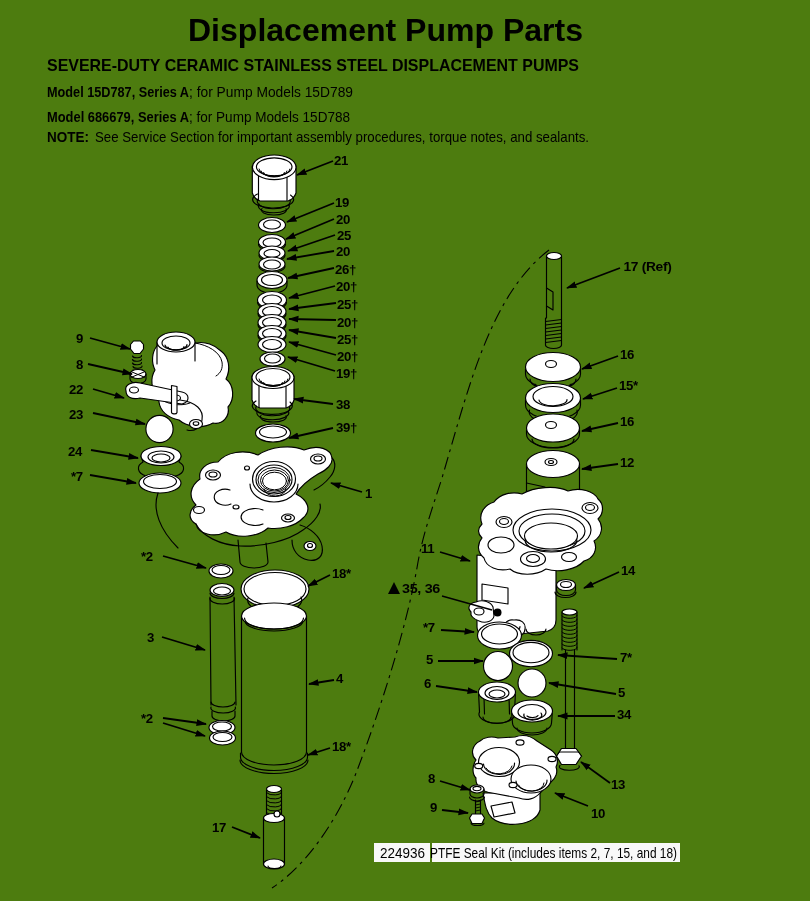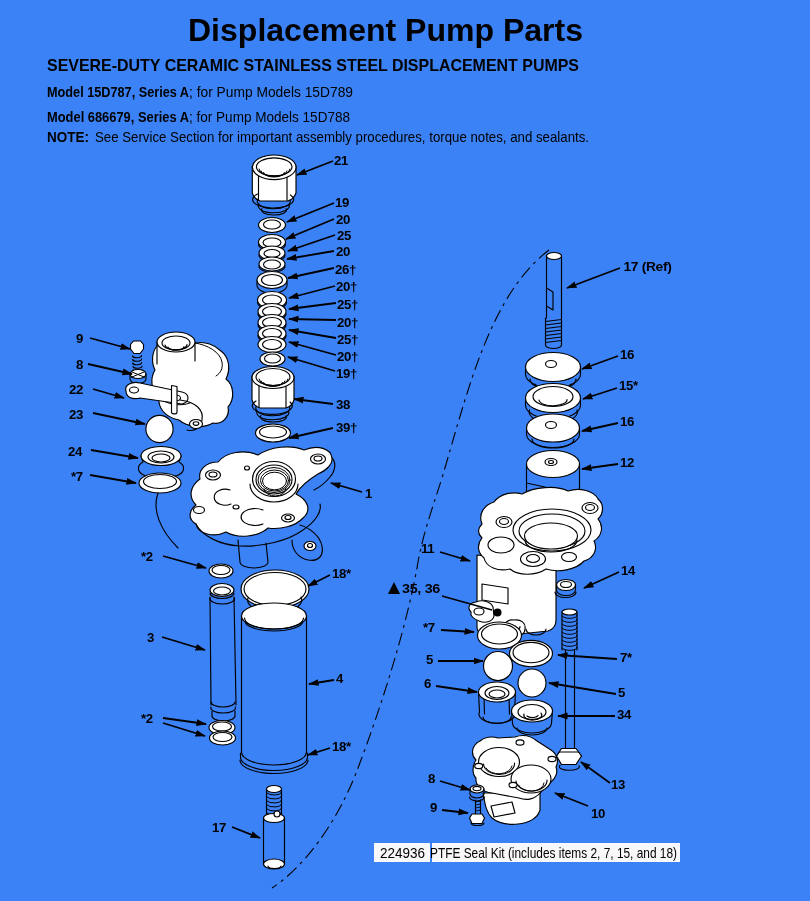--- a/index.html
+++ b/index.html
@@ -1,16 +1,16 @@
 <!DOCTYPE html>
 <html><head>
 <meta charset="utf-8">
 <style>
   html,body{margin:0;padding:0;background:#fff;}
-  #page{position:relative;width:810px;height:901px;background:#3b82f6;overflow:hidden;
+  #page{position:relative;width:810px;height:901px;background:#4d7c0f;overflow:hidden;
         font-family:"Liberation Sans",sans-serif;}
   svg text{font-family:"Liberation Sans",sans-serif;fill:#000;}
 </style>
 </head>
 <body>
 <div id="page">
 <svg width="810" height="901" viewBox="0 0 810 901">
 <defs>
 <marker id="ah" markerWidth="12" markerHeight="9" refX="9.5" refY="4.5" orient="auto" markerUnits="userSpaceOnUse">
   <path d="M0,1.1 L10.5,4.5 L0,7.9 z" fill="#000"></path>

